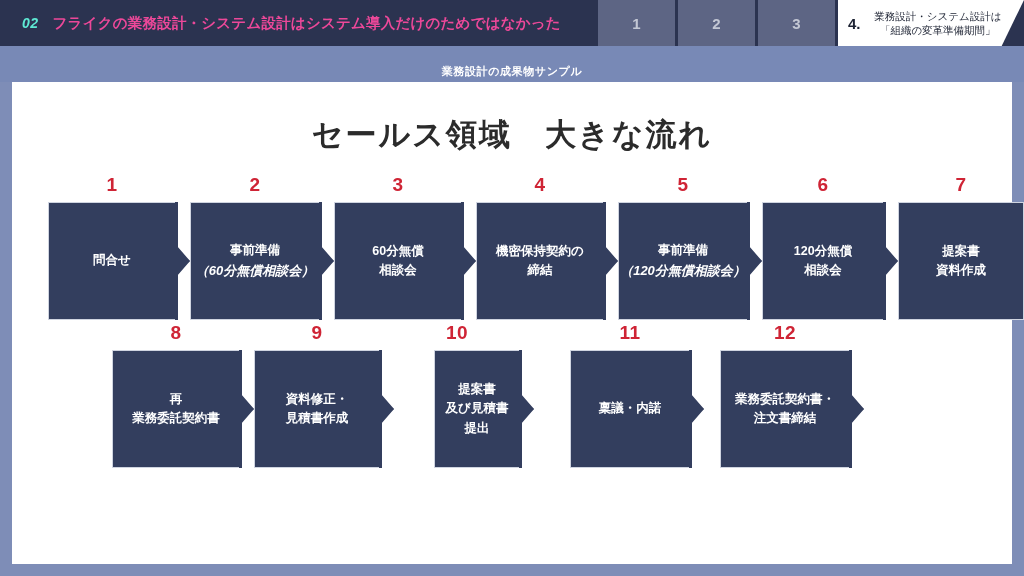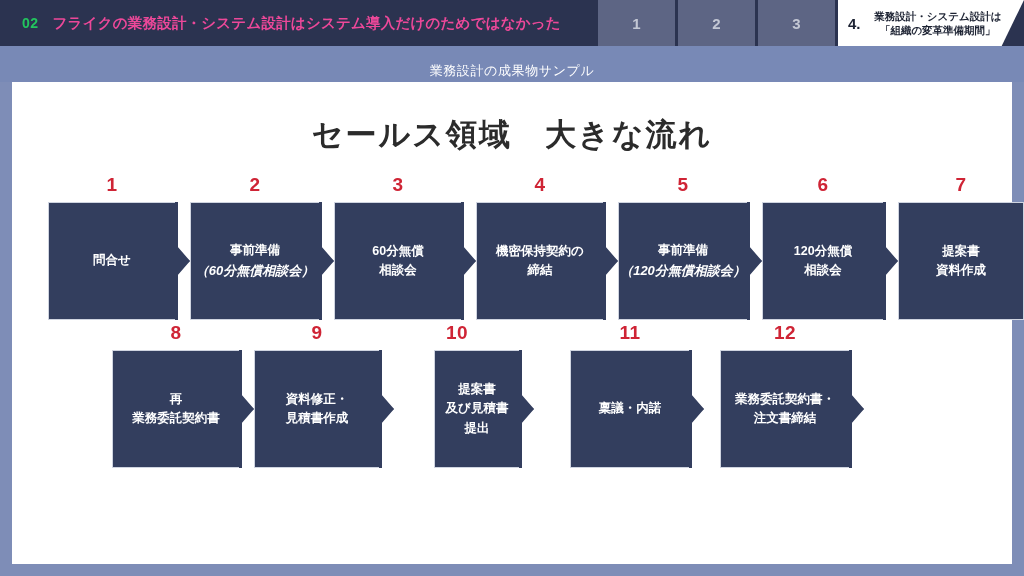--- a/index.html
+++ b/index.html
@@ -25,25 +25,26 @@
     overflow: hidden;
   }
   .header-title-wrap {
     flex: 1 1 auto;
     display: flex;
     align-items: center;
     padding-left: 22px;
     min-width: 0;
   }
   .header-num {
-    color: #22c55e;
+    color: #5eead4;
     font-size: 14px;
     font-weight: bold;
     letter-spacing: 0.5px;
     margin-right: 14px;
+    font-style: italic;
   }
   .header-title {
     color: #ec4899;
     font-size: 14.5px;
     font-weight: bold;
     white-space: nowrap;
     letter-spacing: 0.2px;
   }
   .tabs {
     flex: 0 0 auto;
@@ -77,40 +78,40 @@
   .tab-active-num {
     color: #1d2333;
     font-size: 15px;
     font-weight: bold;
     margin-right: 7px;
     flex: 0 0 auto;
   }
   .tab-active-label {
     color: #1d2333;
     font-size: 10.5px;
-    font-weight: bold;
+    font-weight: normal;
     line-height: 1.35;
     text-align: center;
     flex: 1 1 auto;
     padding-right: 16px;
   }
   .tab-active-label span { display: block; white-space: nowrap; }
 
   
   .subtitle-band {
     height: 36px;
     background: #7889b6;
     display: flex;
     align-items: center;
     justify-content: center;
   }
   .subtitle-text {
     color: #ffffff;
-    font-size: 13px;
-    font-weight: normal;
+    font-size: 11px;
+    font-weight: bold;
     letter-spacing: 0.6px;
     margin-top: 14px;
   }
 
   
   .stage {
     position: relative;
     height: 494px;
     padding: 0 12px 12px 12px;
     box-sizing: border-box;

